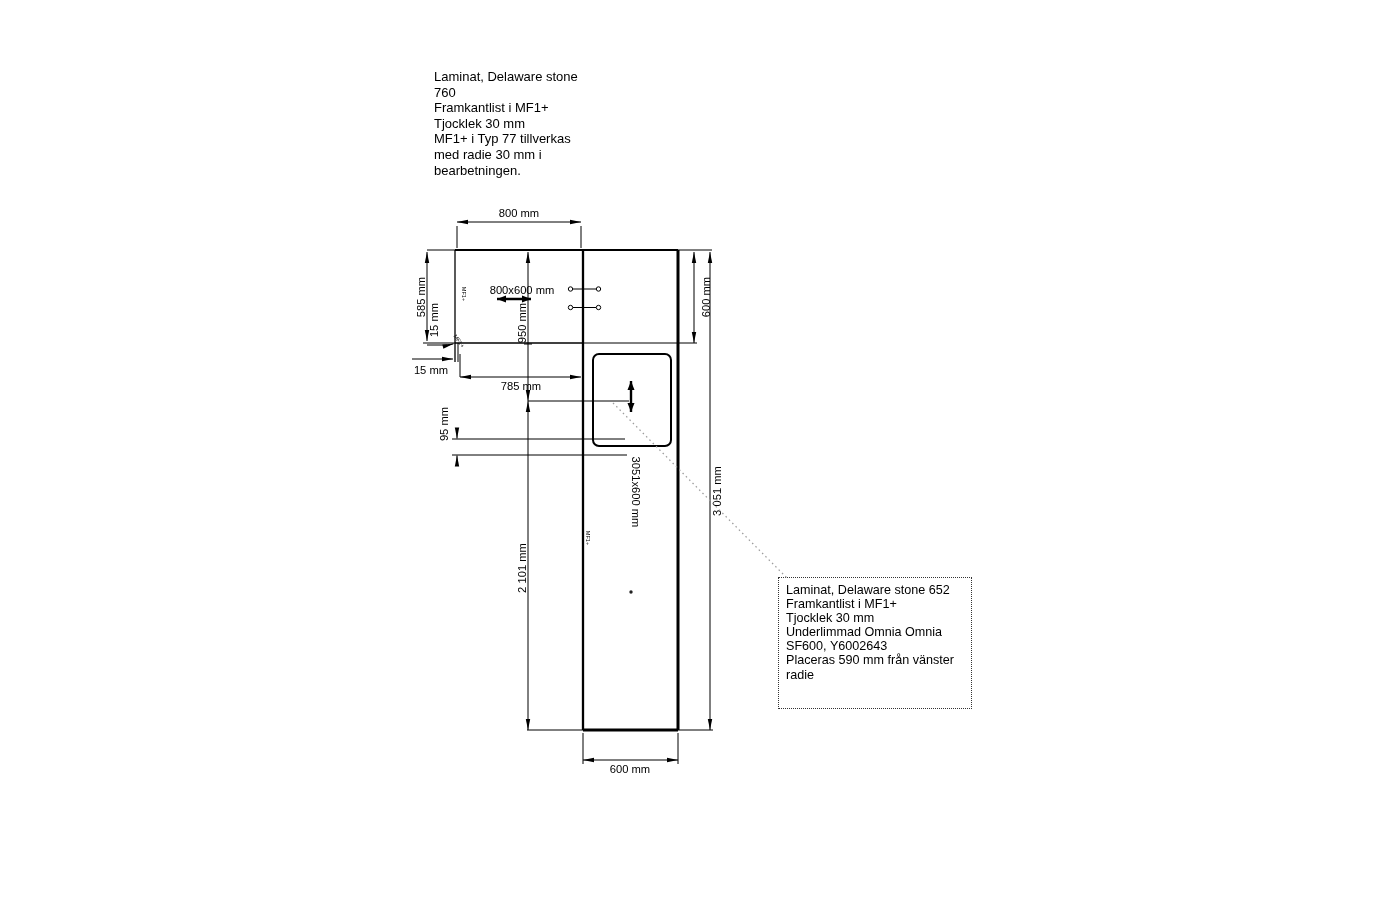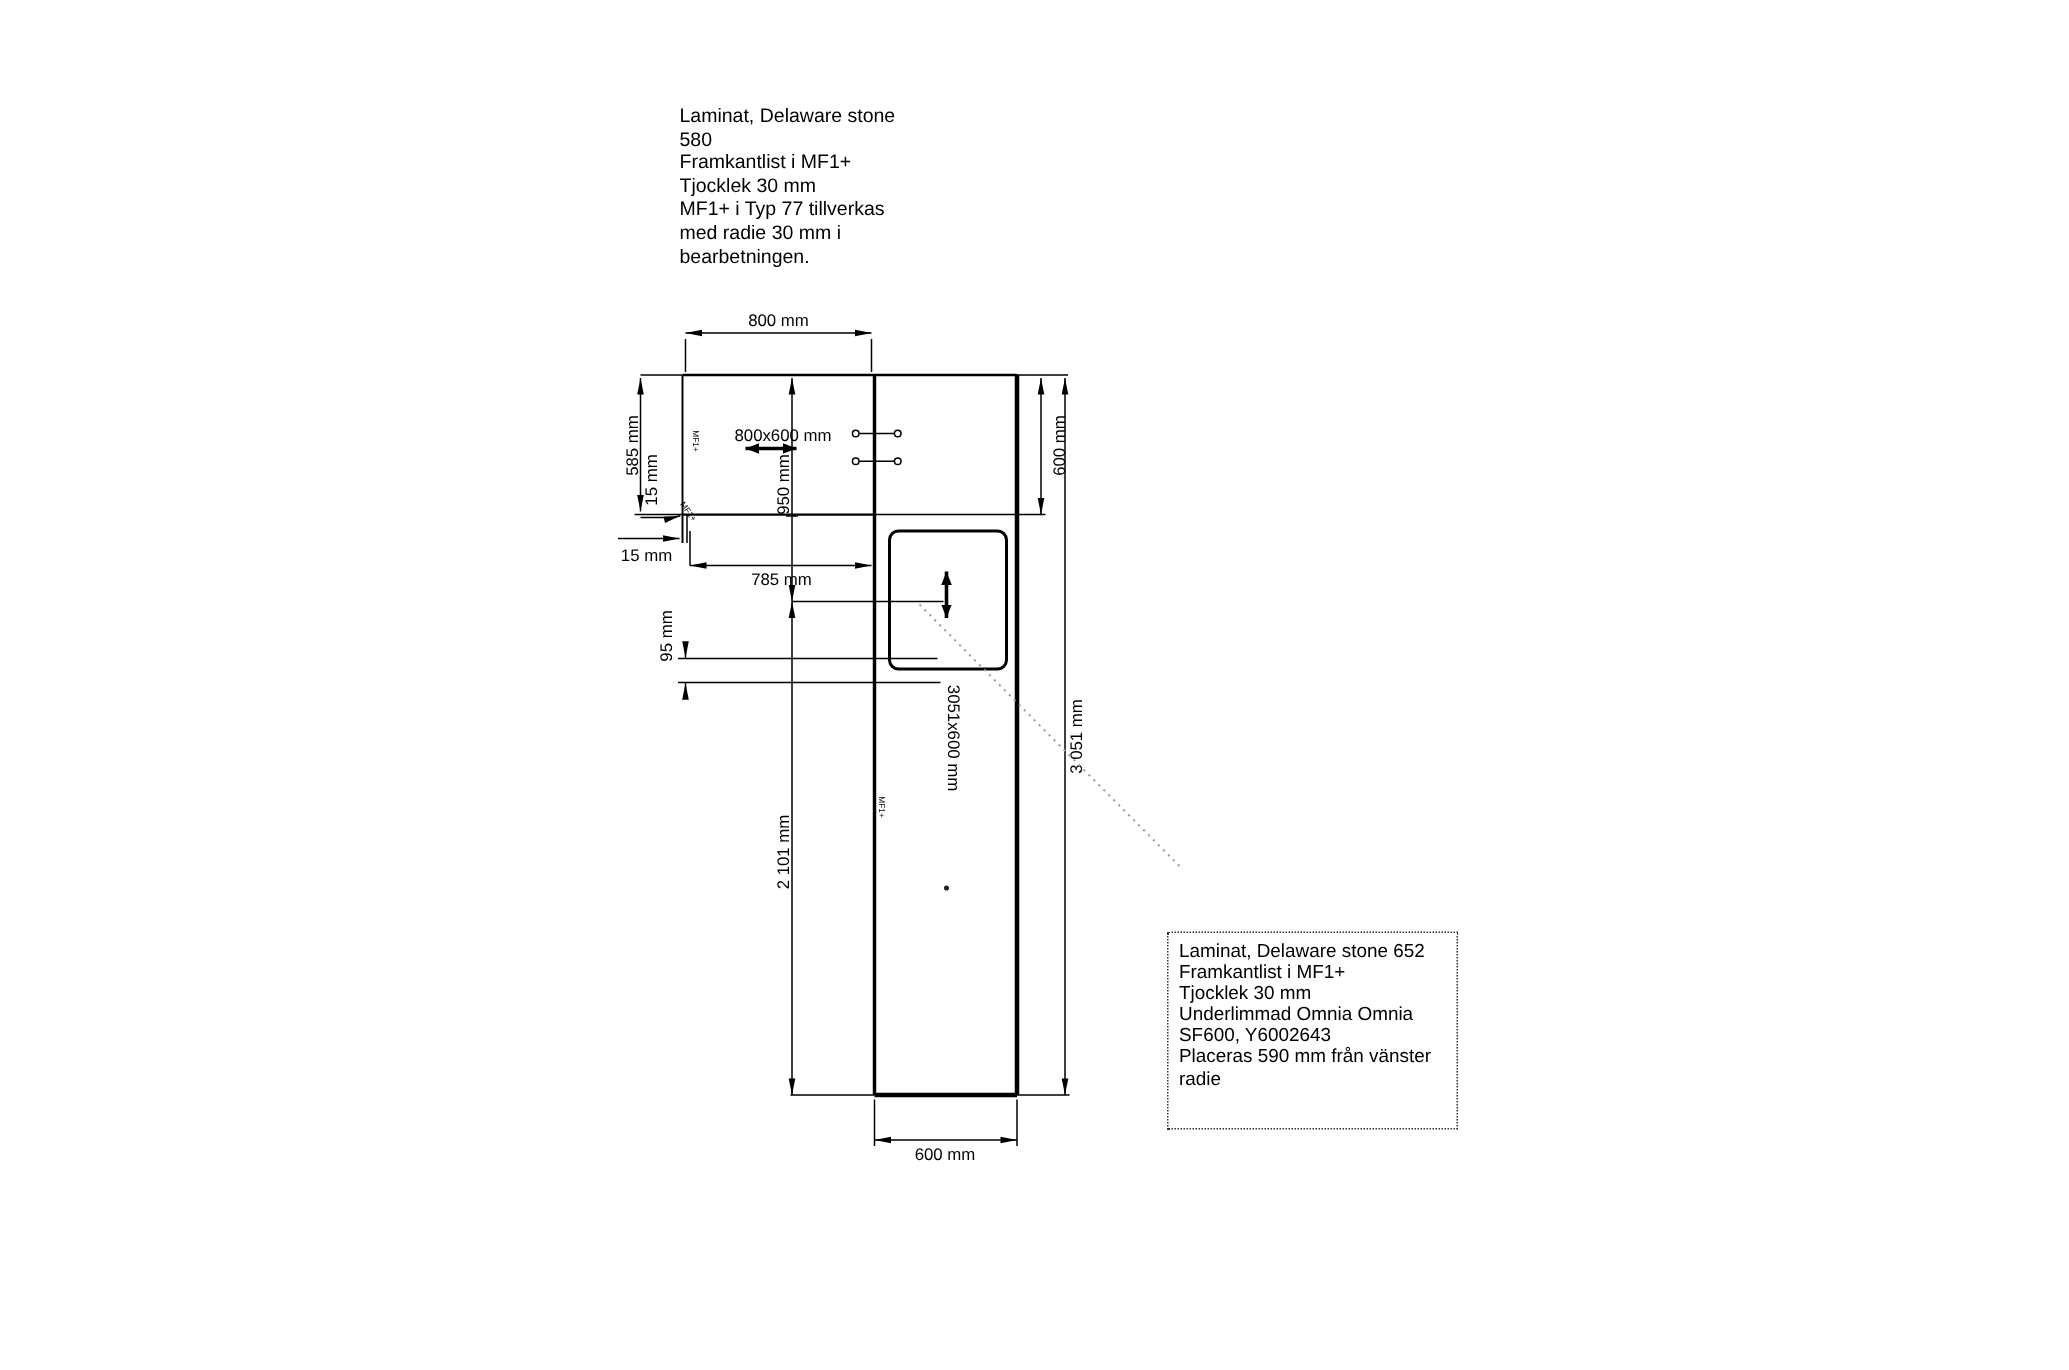--- a/index.html
+++ b/index.html
@@ -2,35 +2,35 @@
 <html><head>
 <meta charset="utf-8">
 <style>
   html,body{margin:0;padding:0;background:#ffffff;}
   #stage{position:relative;width:1379px;height:913px;background:#ffffff;overflow:hidden;
          font-family:"Liberation Sans", sans-serif;color:#000;}
   #drawing{position:absolute;left:0;top:0;}
   svg text{font-family:"Liberation Sans", sans-serif;fill:#000;}
   .dim-text{font-size:11.2px;}
   .tiny-text{font-size:5.6px;}
-  .note-block{position:absolute;left:453px;top:69px;width:190px;
+  .note-block{position:absolute;left:434px;top:69px;width:190px;
               font-size:13px;line-height:15.6px;color:#000;}
   .callout-box{position:absolute;left:778px;top:577px;width:180px;height:120px;
                border:1.6px dotted #333;padding:5px 5px 5px 7px;
-               font-size:12.6px;line-height:14.1px;color:#000;background:#fff;margin-top:44px;}
+               font-size:12.6px;line-height:14.1px;color:#000;background:#fff;}
   .txt-line{white-space:nowrap;}
 </style>
 </head>
 <body>
 
 <div id="stage">
 
   <div class="note-block">
     <div class="txt-line">Laminat, Delaware stone</div>
-    <div class="txt-line">580</div>
+    <div class="txt-line">760</div>
     <div class="txt-line">Framkantlist i MF1+</div>
     <div class="txt-line">Tjocklek 30 mm</div>
     <div class="txt-line">MF1+ i Typ 77 tillverkas</div>
     <div class="txt-line">med radie 30 mm i</div>
     <div class="txt-line">bearbetningen.</div>
   </div>
 
   <div class="callout-box">
     <div class="txt-line">Laminat, Delaware stone 652</div>
     <div class="txt-line">Framkantlist i MF1+</div>

